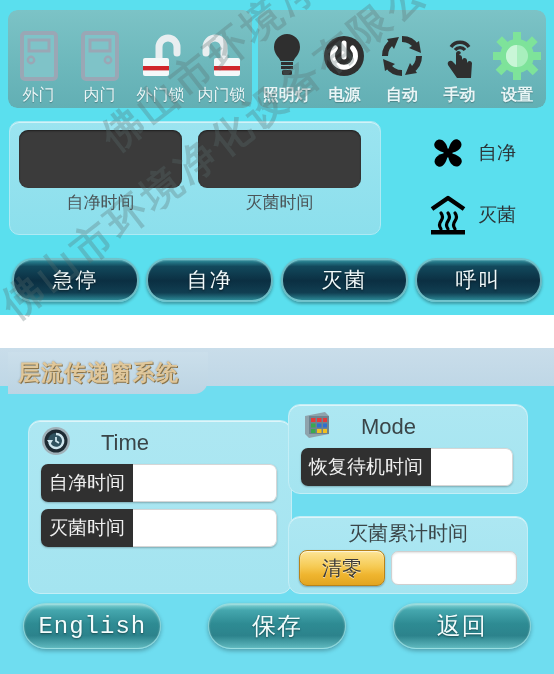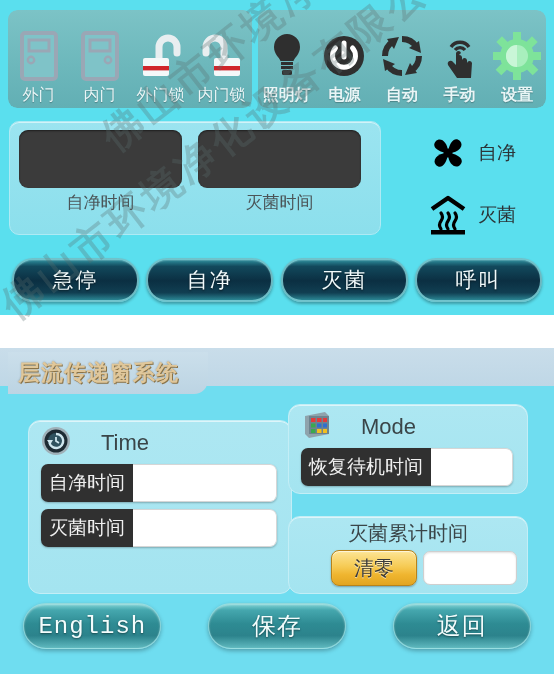--- a/index.html
+++ b/index.html
@@ -143,21 +143,21 @@
     text-align:center;font-size:20px;color:#3a4548;padding-top:3px;
     font-family:Liberation Sans, sans-serif;
   }
   .total-row{display:flex;align-items:center;padding:3px 10px 0 10px;gap:6px;}
   .btn-clear{
     width:84px;height:34px;border-radius:8px;cursor:pointer;
     background:linear-gradient(180deg,#FCE08A 0%,#F5C householder 0%,#F3C council 0%,#F0B93C 55%,#E0A424 100%);
     background:linear-gradient(180deg,#FDE596 0%,#F6CB55 45%,#EFB52F 70%,#E2A521 100%);
     border:1px solid #B8831A;
     box-shadow:inset 0 1px 1px rgba(255,255,255,.7),0 1px 2px rgba(0,0,0,.3);
-    display:flex;align-items:center;justify-content:center;margin-left:32px;
+    display:flex;align-items:center;justify-content:center;
   }
   .btn-clear span{
     font-size:20px;color:#3a3a3a;font-family:"DejaVu Sans",sans-serif;
     text-shadow:0 1px 0 rgba(255,255,255,.6);
   }
   .total-input{
     flex:1;height:34px;background:#fff;border:1px solid #cfcfcf;
     border-radius:7px;box-sizing:border-box;
     box-shadow:inset 0 1px 2px rgba(0,0,0,.12);
   }

